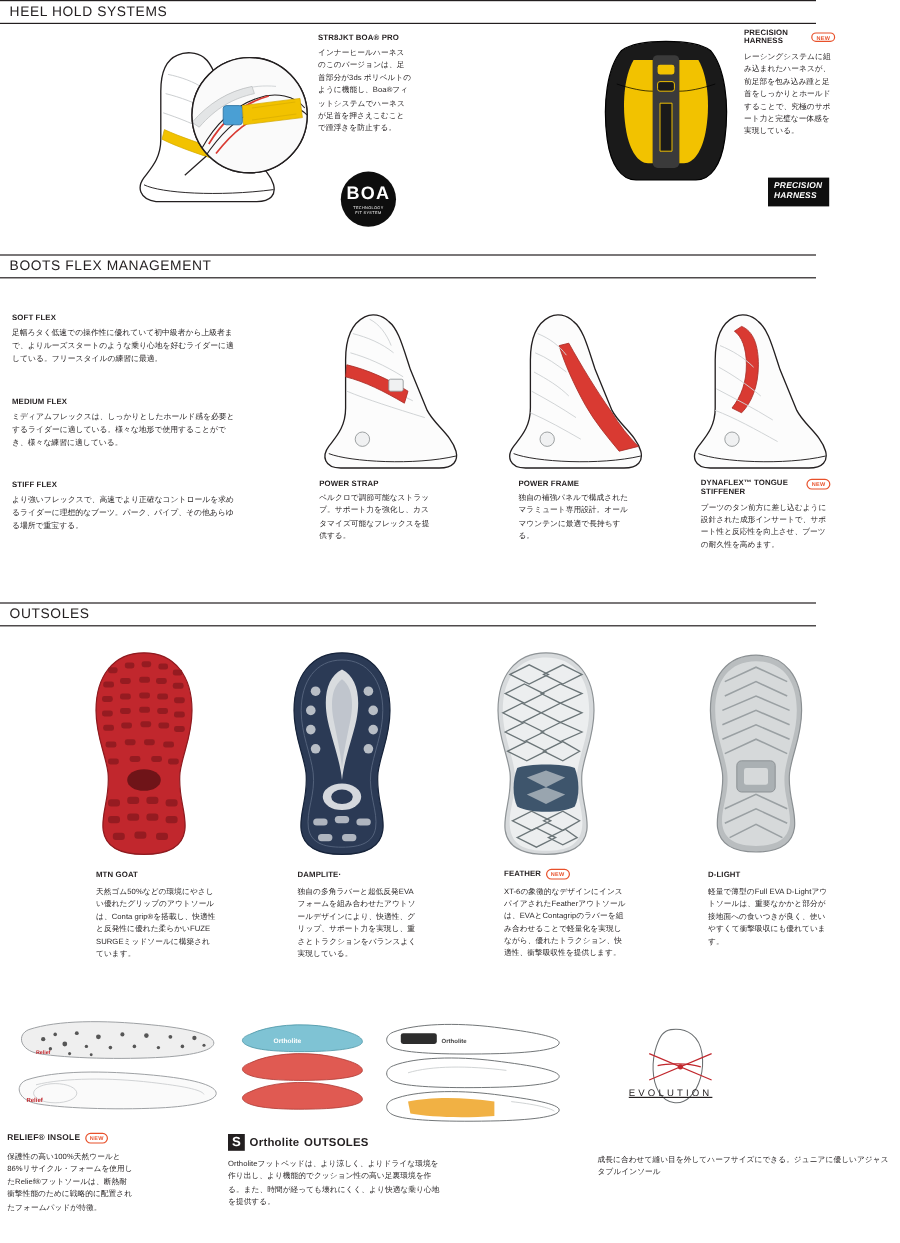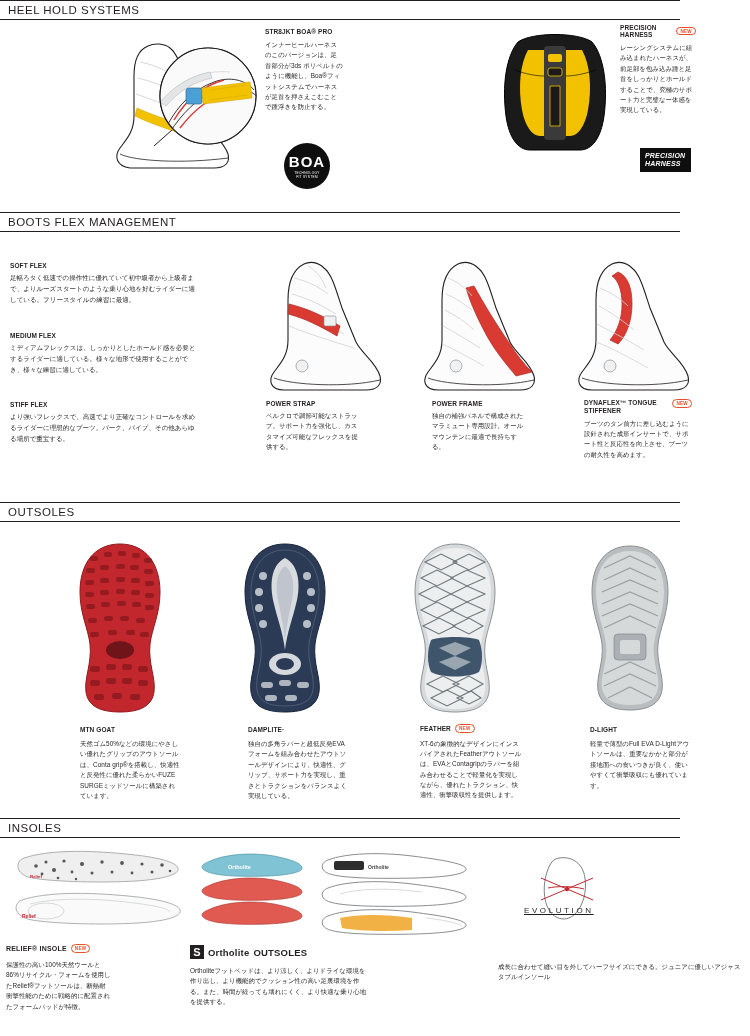--- a/index.html
+++ b/index.html
@@ -419,23 +419,20 @@
         <path d="M34 144 L60 132 L86 144"></path>
         <path d="M38 156 L60 145 L82 156"></path>
       </g>
     </svg>
   </div>
   <div class="blk" style="left:590px; top:726px; width:100px;">
     <div class="label-ttl-sm">D-LIGHT</div>
     <div class="jp" style="margin-top:6px;">軽量で薄型のFull EVA D-Lightアウトソールは、重要なかかと部分が接地面への食いつきが良く、使いやすくて衝撃吸収にも優れています。</div>
   </div>
 
-  <div class="section-head" style="top:818px;">
-    <span class="title">INSOLES</span>
-  </div>
 
   <div class="blk" style="left:6px; top:848px; width:180px; height:90px;">
     <svg width="180" height="90" viewBox="0 0 180 90">
 
       <path d="M18 10 C42 2 80 2 120 6 C152 9 170 14 172 20 C174 26 160 31 130 33 C96 35 50 34 26 30 C10 27 8 14 18 10 Z" fill="#efefef" stroke="#9a9da0" stroke-width="0.8"></path>
       <g fill="#3c3c3c" opacity="0.85">
         <circle cx="30" cy="18" r="1.8"></circle>
           <circle cx="40" cy="14" r="1.5"></circle>
           <circle cx="48" cy="22" r="2"></circle>
         <circle cx="58" cy="13" r="1.6"></circle>

